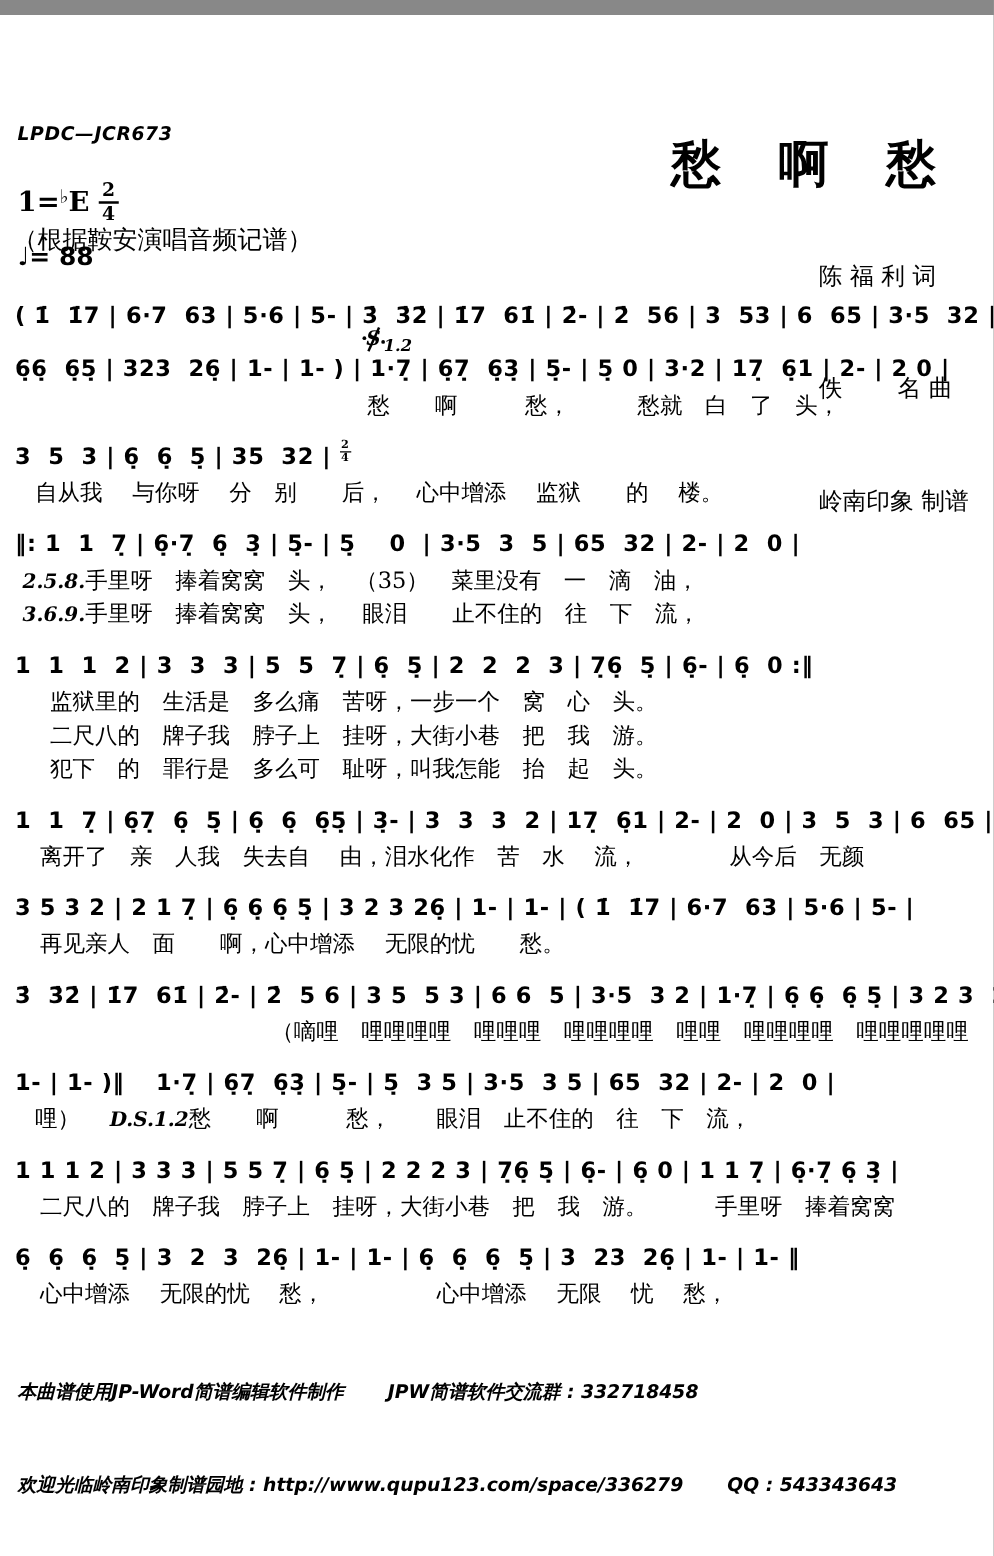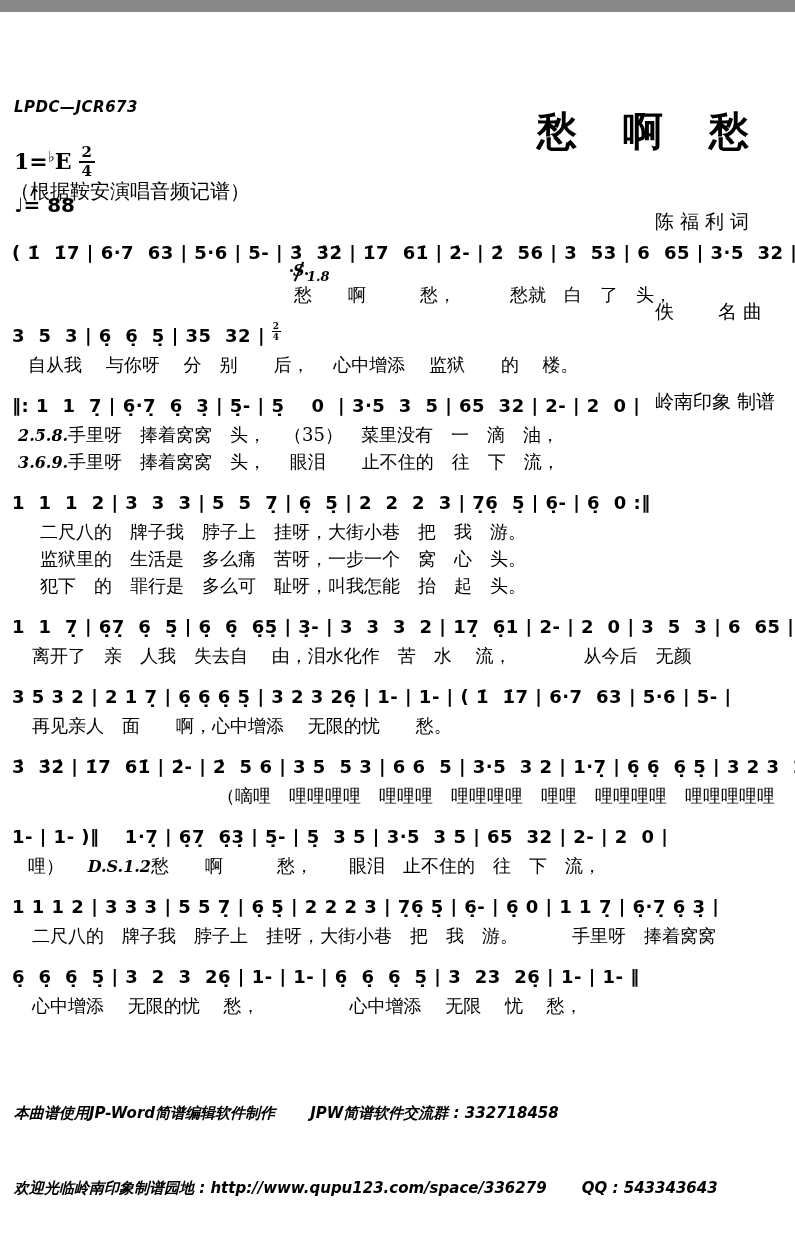--- a/index.html
+++ b/index.html
@@ -120,40 +120,41 @@
   </div>
 
   <div class="music">
 
     <div class="system">
       <div class="notation">( 1̇  1̇7 | 6·7  63 | 5·6 | 5- | 3̇  3̇2̇ | 1̇7  61̇ | 2̇- | 2̇  56 | 3  53 | 6  65 | 3·5  32 | 1·7̣ |</div>
     </div>
 
     <div class="system">
       <div class="segno-wrap">
-        <span class="segno"><span class="sd sd1"></span><span class="sd sd2"></span></span><span>1.8</span>
+        <span class="segno"><span class="sd sd1"></span><span class="sd sd2"></span></span><span>1.2</span>
       </div>
+      <div class="notation">6̣6̣  6̣5̣ | 323  26̣ | 1- | 1- ) | 1·7̣ | 6̣7̣  6̣3̣ | 5̣- | 5̣ 0 | 3·2 | 17̣  6̣1 | 2- | 2 0 |</div>
       <div class="lyric pad282">愁　　啊　　　愁，　　　愁就　白　了　头，</div>
     </div>
 
     <div class="system">
       <div class="notation"><span>3  5  3 | 6̣  6̣  5̣ | 35  32 | </span><span class="frac mini"><span class="num">2</span><span class="den">4</span></span></div>
       <div class="lyric pad16">自从我　 与你呀　 分　别　　后，　 心中增添　 监狱　　的　 楼。</div>
     </div>
 
     <div class="system">
       <div class="notation">‖: 1  1  7̣ | 6̣·7̣  6̣  3̣ | 5̣- | 5̣    0  | 3·5  3  5 | 65  32 | 2- | 2  0 |</div>
       <div class="lyric pad6"><span class="verse-label">2.5.8.</span><span>手里呀　捧着窝窝　头，　（35）　菜里没有　一　滴　油，</span></div>
       <div class="lyric pad6"><span class="verse-label">3.6.9.</span><span>手里呀　捧着窝窝　头，　 眼泪　　止不住的　往　下　流，</span></div>
     </div>
 
     <div class="system">
       <div class="notation">1  1  1  2 | 3  3  3 | 5  5  7̣ | 6̣  5̣ | 2  2  2  3 | 7̣6̣  5̣ | 6̣- | 6̣  0 :‖</div>
+      <div class="lyric pad28">监狱里的　生活是　多么痛　苦呀，一步一个　窝　心　头。</div>
       <div class="lyric pad28">二尺八的　牌子我　脖子上　挂呀，大街小巷　把　我　游。</div>
-      <div class="lyric pad28">监狱里的　生活是　多么痛　苦呀，一步一个　窝　心　头。</div>
       <div class="lyric pad28">犯下　的　罪行是　多么可　耻呀，叫我怎能　抬　起　头。</div>
     </div>
 
     <div class="system">
       <div class="notation">1  1  7̣ | 6̣7̣  6̣  5̣ | 6̣  6̣  6̣5̣ | 3̣- | 3  3  3  2 | 17̣  6̣1 | 2- | 2  0 | 3  5  3 | 6  65 |</div>
       <div class="lyric">离开了　亲　人我　失去自　 由，泪水化作　苦　水　 流，　　　　从今后　无颜</div>
     </div>
 
     <div class="system">
       <div class="notation">3 5 3 2 | 2 1 7̣ | 6̣ 6̣ 6̣ 5̣ | 3 2 3 26̣ | 1- | 1- | ( 1̇  1̇7 | 6·7  63 | 5·6 | 5- |</div>

